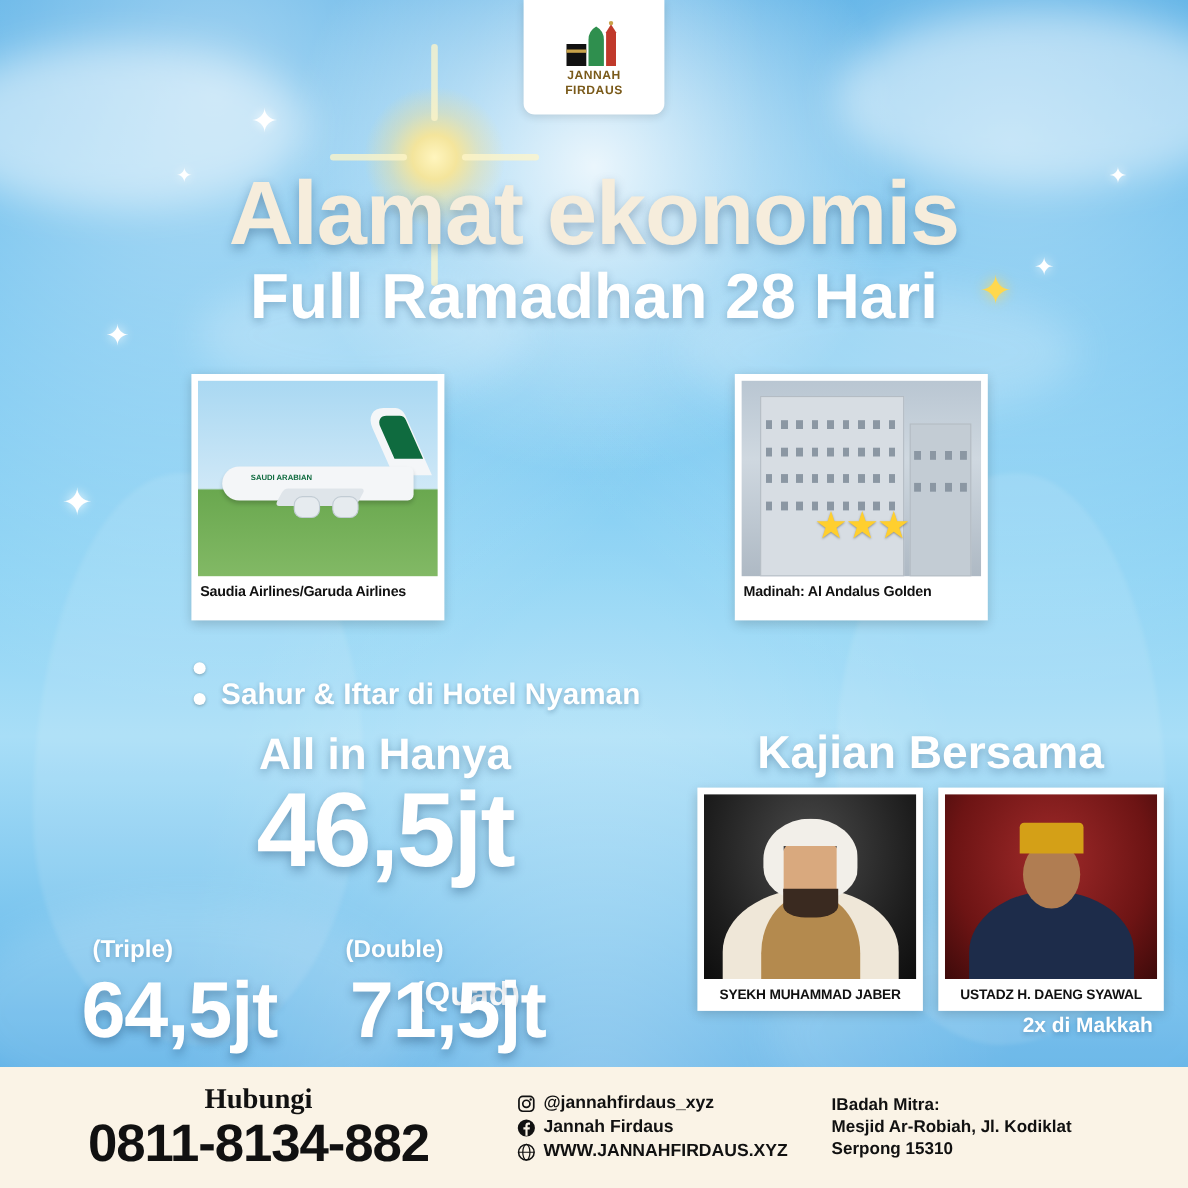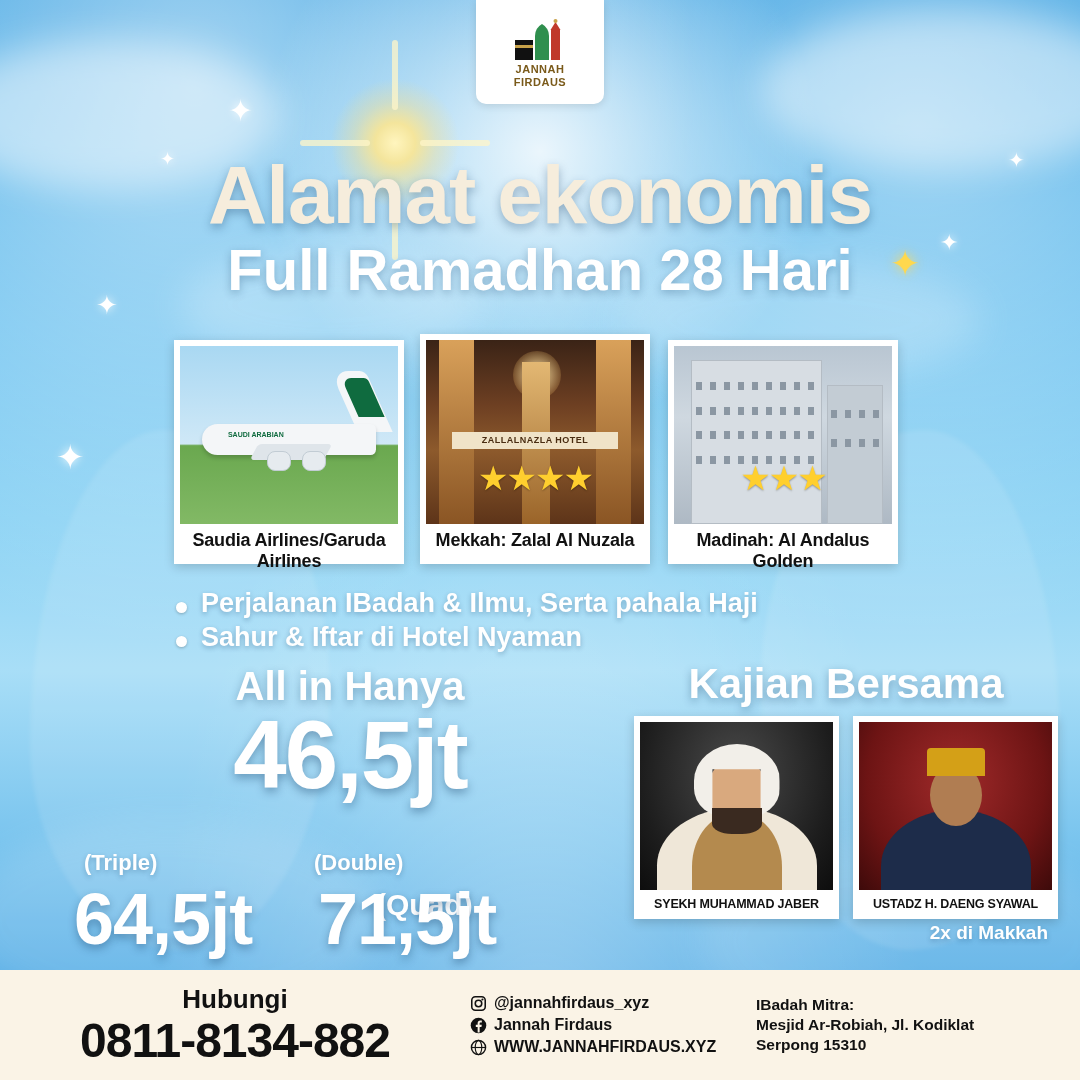--- a/index.html
+++ b/index.html
@@ -73,21 +73,21 @@
   }
 
   
   .cards { position: absolute; left: 168px; top: 334px; width: 750px; height: 230px; }
   .card {
     position: absolute; background: #ffffff; padding: 6px 6px 0 6px;
     box-shadow: 0 3px 10px rgba(0,0,0,0.18);
   }
   .card .photo { width: 100%; height: 100%; overflow: hidden; position: relative; }
   .card .caption {
-    text-align: center; font-size: 18px; font-weight: 700; color: #111;
+    font-size: 13px; font-weight: 700; color: #111;
     padding: 6px 2px 7px 2px; letter-spacing: -0.2px;
   }
   .stars { position: absolute; left: 0; right: 0; bottom: 26px; text-align: center; font-size: 34px; color: #ffcf2e; text-shadow: 0 1px 2px rgba(0,0,0,.35); letter-spacing: -2px; z-index: 3;}
 
   
   .plane-bg { position:absolute; inset:0; background: linear-gradient(180deg,#a9d8f2 0%, #cfe8f7 55%, #6aa84f 56%, #82b965 100%); }
   .plane-body { position:absolute; left:10%; top:44%; width:80%; height:17%; background:#f4f6f8; border-radius: 40px 14px 14px 40px; box-shadow: 0 3px 4px rgba(0,0,0,.18);}
   .plane-tail { position:absolute; right:9%; top:14%; width:16%; height:34%; background:#f4f6f8; border-radius: 18px 6px 0 0; transform: skewX(24deg); }
   .plane-tail-green { position:absolute; right:10%; top:18%; width:12%; height:22%; background:#0f6b3f; border-radius: 10px 4px 0 0; transform: skewX(24deg); }
   .plane-wing { position:absolute; left:34%; top:55%; width:34%; height:9%; background:#dfe5ea; transform: skewX(-28deg); border-radius:4px;}
@@ -132,21 +132,21 @@
   .face { position:absolute; left:50%; transform:translateX(-50%); border-radius:50%; }
   .body-shape { position:absolute; left:50%; transform:translateX(-50%); border-radius: 50% 50% 0 0 / 70% 70% 0 0; }
 
   
   .footer {
     position: absolute; left: 0; bottom: 0; width: 1080px; height: 110px;
     background: #faf3e6;
     display: flex; align-items: center;
   }
   .foot-left { width: 470px; text-align: center; }
-  .hubungi { font-size: 26px; font-weight: 800; color: #111; }
+  .hubungi { font-size: 26px; font-weight: 800; color: #111; font-family: Liberation Serif, serif; }
   .phone { font-size: 48px; font-weight: 800; color: #111; letter-spacing: -1px; line-height: 52px; }
   .foot-mid { width: 280px; font-size: 16px; font-weight: 700; color: #111; }
   .foot-mid div { display: flex; align-items: center; gap: 7px; margin: 4px 0; }
   .foot-right { flex: 1; font-size: 15.5px; font-weight: 700; color: #111; line-height: 20px; padding-left: 6px; }
   .ic { width: 17px; height: 17px; flex: none; display:inline-block; }
 </style>
 </head>
 <body>
 
 <div id="poster">
@@ -201,32 +201,20 @@
         <div class="plane-tail-green"></div>
         <div class="plane-body"></div>
         <div class="plane-wing"></div>
         <div class="plane-eng" style="left:40%;"></div>
         <div class="plane-eng" style="left:56%;"></div>
         <div style="position:absolute; left:22%; top:48%; font-size:7px; font-weight:700; color:#0f6b3f;">SAUDI ARABIAN</div>
       </div>
       <div class="caption">Saudia Airlines/Garuda Airlines</div>
     </div>
 
-    <div class="card" style="left:252px; top:0px; width:230px; height:230px;">
-      <div class="photo" style="height:184px;">
-        <div class="hotel1"></div>
-        <div class="h1-glow"></div>
-        <div class="h1-col" style="left:6%; top:0; width:16%; height:100%;"></div>
-        <div class="h1-col" style="right:6%; top:0; width:16%; height:100%;"></div>
-        <div class="h1-col" style="left:44%; top:12%; width:13%; height:88%; background:linear-gradient(180deg,#e3b873,#9a6429);"></div>
-        <div class="h1-sign">ZALLALNAZLA HOTEL</div>
-        <div class="stars">★★★★</div>
-      </div>
-      <div class="caption">Mekkah: Zalal Al Nuzala</div>
-    </div>
 
     <div class="card" style="left:500px; top:6px; width:230px; height:224px;">
       <div class="photo" style="height:178px;">
         <div class="hotel2"></div>
         <div class="h2-bld" style="left:8%; top:8%; width:60%; height:92%;"></div>
         <div class="h2-bld" style="left:70%; top:22%; width:26%; height:78%; background:#c3ccd4;"></div>
         <div class="h2-win-row" style="left:10%; top:20%; width:56%; height:8px;"></div>
         <div class="h2-win-row" style="left:10%; top:34%; width:56%; height:8px;"></div>
         <div class="h2-win-row" style="left:10%; top:48%; width:56%; height:8px;"></div>
         <div class="h2-win-row" style="left:10%; top:62%; width:56%; height:8px;"></div>
@@ -234,21 +222,20 @@
         <div class="h2-win-row" style="left:72%; top:52%; width:22%; height:8px;"></div>
         <div class="stars">★★★</div>
       </div>
       <div class="caption">Madinah: Al Andalus Golden</div>
     </div>
   </div>
 
   <div class="bullets">
     <div class="bullet">
       <span class="dot"></span>
-      <span class="txt">Perjalanan IBadah &amp; Ilmu, Serta pahala Haji</span>
     </div>
     <div class="bullet">
       <span class="dot"></span>
       <span class="txt">Sahur &amp; Iftar di Hotel Nyaman</span>
     </div>
   </div>
 
   <div class="price-block">
     <div class="allin">All in Hanya</div>
     <div class="bigprice">46,5jt</div>

